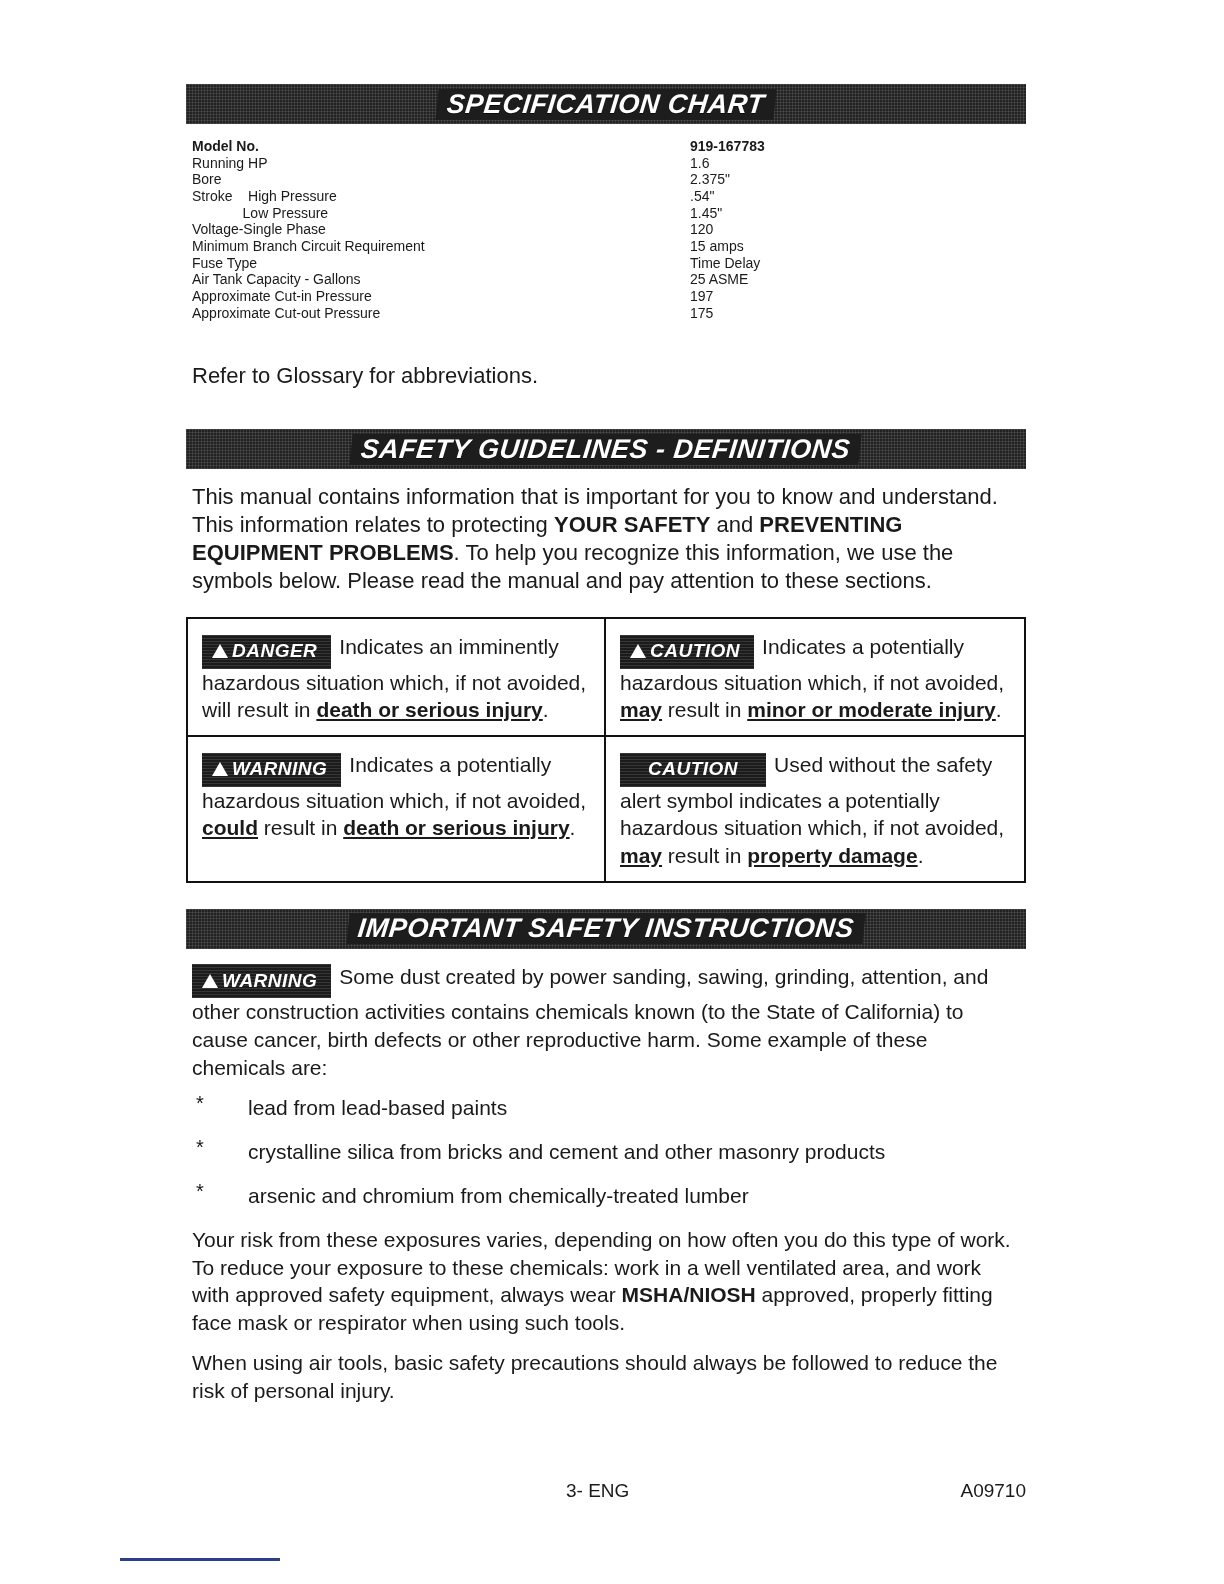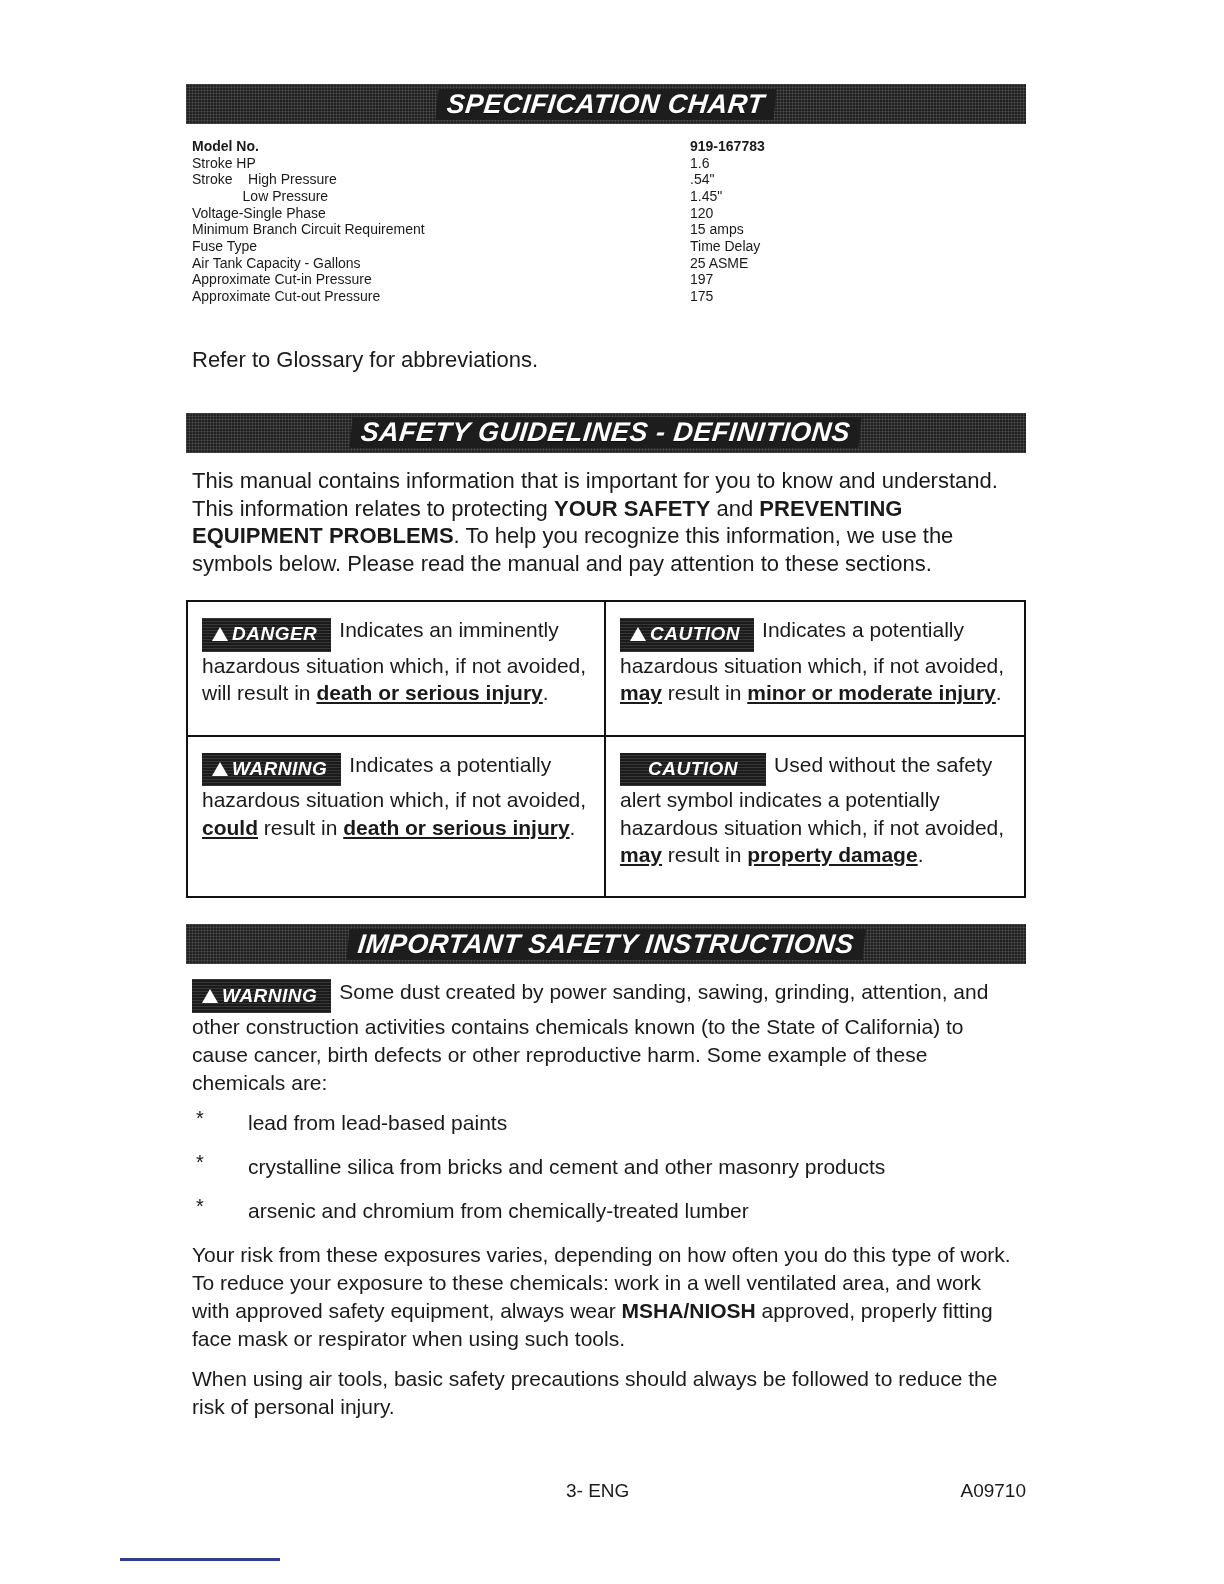--- a/index.html
+++ b/index.html
@@ -87,21 +87,21 @@
   .intro b { font-weight: bold; }
 
   
   .def-grid {
     margin-top: 22px;
     border: 2px solid #111;
     display: grid;
     grid-template-columns: 1fr 1fr;
   }
   .def-cell {
-    padding: 14px 14px 28px 14px;
+    padding: 14px 14px 12px 14px;
     font-size: 21px;
     line-height: 1.30;
   }
   .def-cell.br { border-right: 2px solid #111; }
   .def-cell.bb { border-bottom: 2px solid #111; }
 
   .alert-badge {
     display: inline-block;
     vertical-align: -3px;
     margin-right: 8px;
@@ -183,22 +183,26 @@
     <div class="section-bar">
       <span class="title">SPECIFICATION CHART</span>
     </div>
 
     <div class="spec-table">
       <div class="spec-row bold">
         <div class="spec-label">Model No.</div>
         <div class="spec-value">919-167783</div>
       </div>
       <div class="spec-row">
-        <div class="spec-label">Stroke HP</div>
+        <div class="spec-label">Running HP</div>
         <div class="spec-value">1.6</div>
+      </div>
+      <div class="spec-row">
+        <div class="spec-label">Bore</div>
+        <div class="spec-value">2.375"</div>
       </div>
       <div class="spec-row">
         <div class="spec-label">Stroke    High Pressure</div>
         <div class="spec-value">.54"</div>
       </div>
       <div class="spec-row">
         <div class="spec-label">             Low Pressure</div>
         <div class="spec-value">1.45"</div>
       </div>
       <div class="spec-row">

